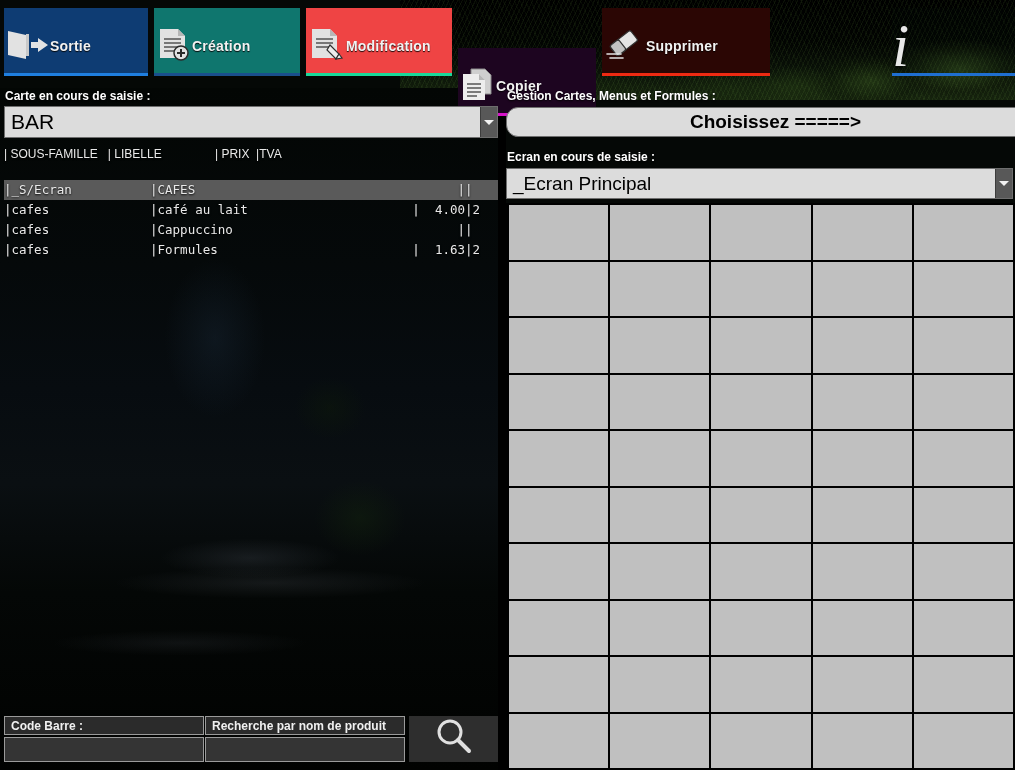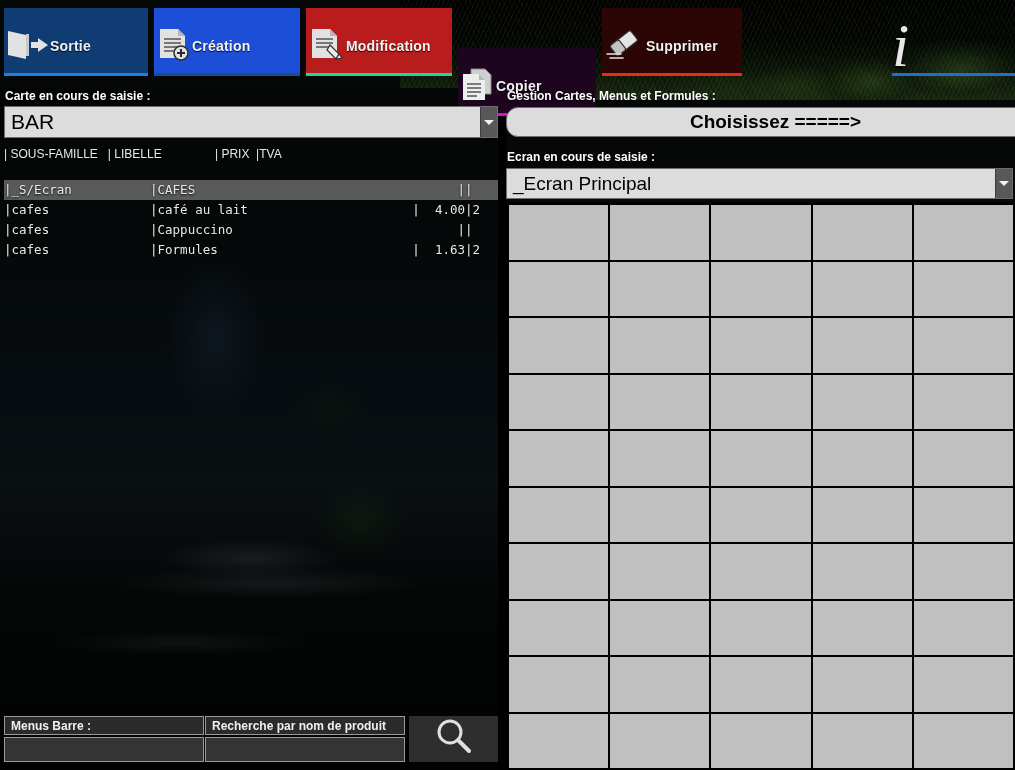--- a/index.html
+++ b/index.html
@@ -90,21 +90,21 @@
   }
   .tbtn .tunder {
     position: absolute;
     left: 0; bottom: 0; width: 100%; height: 3px;
   }
 
   #btn-sortie     { left: 4px;   width: 144px; background: #0e3c73; }
   #btn-creation   { left: 154px; width: 146px; background: #050f1c; }
   #btn-modif      { left: 306px; width: 146px; background: #042019; }
   #btn-copier     { left: 458px; width: 138px; background: #1d0520; margin-top: 40px; }
-  #btn-suppr      { left: 602px; width: 140px; background: #2b0604; }
+  #btn-suppr      { left: 602px; width: 168px; background: #2b0604; }
   #btn-info       { left: 892px; width: 123px; background: rgba(8,16,10,.18); }
 
   #btn-sortie   .tunder { background: #1f7fe0; }
   #btn-creation .tunder { background: #1a4f8c; }
   #btn-modif    .tunder { background: #19d89a; }
   #btn-copier   .tunder { background: #d613c8; }
   #btn-suppr    .tunder { background: #ef2a12; }
   #btn-info     .tunder { background: #1f6fd0; }
 
   #btn-info .ticon { height: 66px; }
@@ -279,40 +279,40 @@
         <svg width="46" height="32" viewBox="0 0 46 32">
           <path d="M4 2 L22 6 L22 30 L4 26 Z" fill="#e2e2e2"></path>
           <rect x="22" y="5" width="3" height="22" fill="#c9c9c9"></rect>
           <path d="M44 16 L34 9 L34 13 L27 13 L27 19 L34 19 L34 23 Z" fill="#e2e2e2"></path>
         </svg>
       </span>
       <span class="tlabel">Sortie</span>
       <span class="tunder" style="background: rgb(31, 127, 224);"></span>
     </div>
 
-    <div class="tbtn" id="btn-creation" style="background: #1d4ed8;">
+    <div class="tbtn" id="btn-creation" style="background: #0f766e;">
       <span class="ticon">
         <svg width="38" height="34" viewBox="0 0 38 34">
           <path d="M6 1 H24 L31 8 V30 H6 Z" fill="#e2e2e2"></path>
           <path d="M24 1 L31 8 H24 Z" fill="#b6b6b6"></path>
           <g stroke="#4a4a4a" stroke-width="1.4">
             <line x1="10" y1="11" x2="27" y2="11"></line>
             <line x1="10" y1="15" x2="27" y2="15"></line>
             <line x1="10" y1="19" x2="27" y2="19"></line>
             <line x1="10" y1="23" x2="22" y2="23"></line>
           </g>
           <circle cx="27" cy="25" r="7" fill="#e2e2e2" stroke="#2a2a2a" stroke-width="1.5"></circle>
           <path d="M27 21 V29 M23 25 H31" stroke="#2a2a2a" stroke-width="2"></path>
         </svg>
       </span>
       <span class="tlabel">Création</span>
       <span class="tunder" style="background: rgb(26, 79, 140);"></span>
     </div>
 
-    <div class="tbtn" id="btn-modif" style="background: #b91c1c;">
+    <div class="tbtn" id="btn-modif" style="background: #ef4444;">
       <span class="ticon">
         <svg width="40" height="34" viewBox="0 0 40 34">
           <path d="M6 1 H24 L31 8 V30 H6 Z" fill="#e2e2e2"></path>
           <path d="M24 1 L31 8 H24 Z" fill="#b6b6b6"></path>
           <g stroke="#4a4a4a" stroke-width="1.4">
             <line x1="10" y1="11" x2="27" y2="11"></line>
             <line x1="10" y1="15" x2="27" y2="15"></line>
             <line x1="10" y1="19" x2="24" y2="19"></line>
           </g>
           <path d="M24 17 L33 26 L30 31 L21 22 Z" fill="#ededed" stroke="#2f2f2f" stroke-width="1.2"></path>
@@ -397,21 +397,21 @@
       <span class="c-tva">|</span>
     </div>
     <div class="lrow">
       <span class="c-fam">|cafes</span>
       <span class="c-lib">|Formules</span>
       <span class="c-prix">|  1.63</span>
       <span class="c-tva">|2</span>
     </div>
   </div>
 
-  <div class="sfield-label" id="lbl-codebarre">Menus Barre :</div>
+  <div class="sfield-label" id="lbl-codebarre">Code Barre :</div>
   <input class="sfield-input" id="in-codebarre" type="text" value="" style="">
 
   <div class="sfield-label" id="lbl-recherche">Recherche par nom de produit</div>
   <input class="sfield-input" id="in-recherche" type="text" value="" style="">
 
   <div id="btn-search">
     <span>
       <svg width="44" height="40" viewBox="0 0 44 40">
         <circle cx="18" cy="15" r="11" fill="none" stroke="#e0e0e0" stroke-width="3"></circle>
         <line x1="26" y1="23" x2="37" y2="34" stroke="#e0e0e0" stroke-width="4" stroke-linecap="round"></line>

